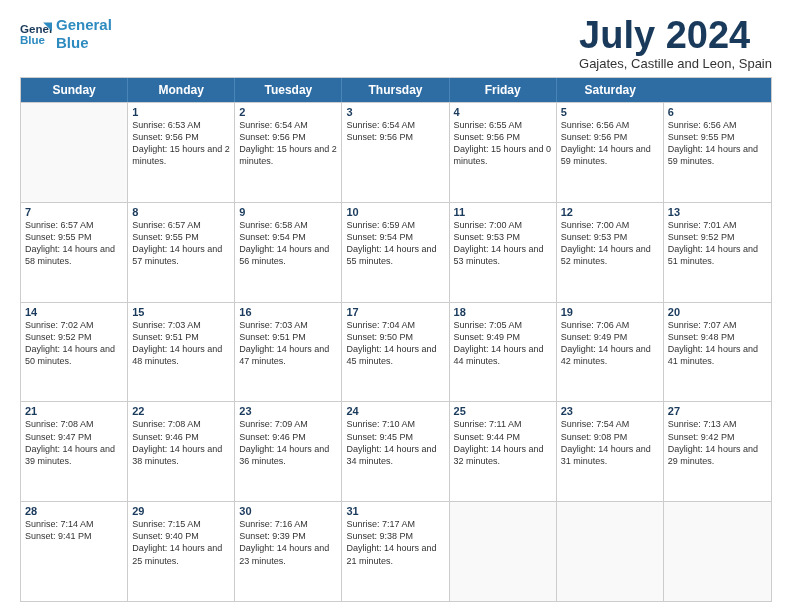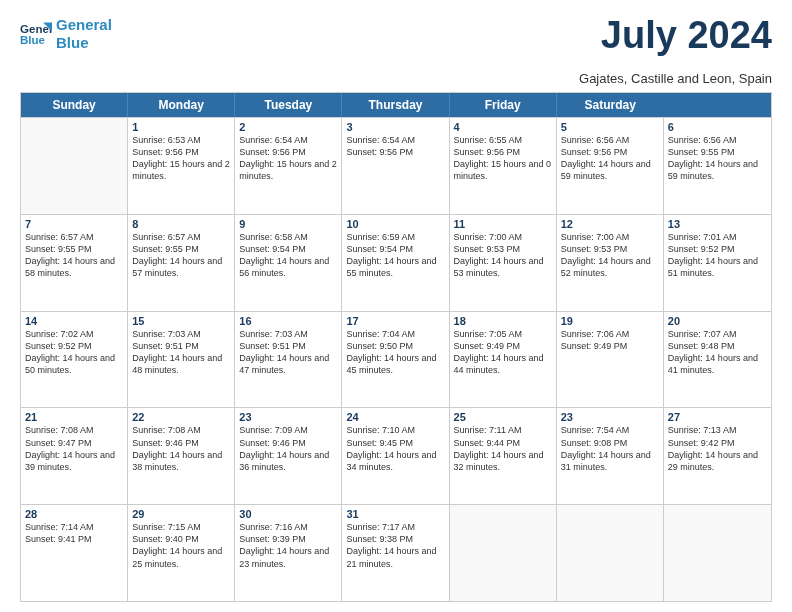--- a/index.html
+++ b/index.html
@@ -35,32 +35,32 @@
       line-height: 1.2;
     }
     .logo-text span {
       color: #2e8bc0;
     }
     .logo-icon {
       width: 32px;
       height: 28px;
     }
     .title-section {
-      text-align: right;
+      text-align: left;
     }
     .month-title {
       font-size: 38px;
       font-weight: bold;
       color: #1a3a5c;
       line-height: 1;
     }
     .location {
       font-size: 13px;
       color: #333;
-      margin-top: 17px;
+      margin-top: 2px;
     }
     .calendar {
       flex: 1;
       display: flex;
       flex-direction: column;
       border: 1px solid #ccc;
     }
     .cal-header {
       display: grid;
       grid-template-columns: repeat(7, 1fr);
@@ -253,20 +253,21 @@
           <div class="cal-cell">
             <div class="day-num">18</div>
             <div class="cell-line">Sunrise: 7:05 AM</div>
             <div class="cell-line">Sunset: 9:49 PM</div>
             <div class="cell-line">Daylight: 14 hours and 44 minutes.</div>
           </div>
           <div class="cal-cell">
             <div class="day-num">19</div>
             <div class="cell-line">Sunrise: 7:06 AM</div>
             <div class="cell-line">Sunset: 9:49 PM</div>
+            <div class="cell-line">Daylight: 14 hours and 42 minutes.</div>
           </div>
           <div class="cal-cell">
             <div class="day-num">20</div>
             <div class="cell-line">Sunrise: 7:07 AM</div>
             <div class="cell-line">Sunset: 9:48 PM</div>
             <div class="cell-line">Daylight: 14 hours and 41 minutes.</div>
           </div>
         </div>
         <div class="cal-row">
           <div class="cal-cell">

